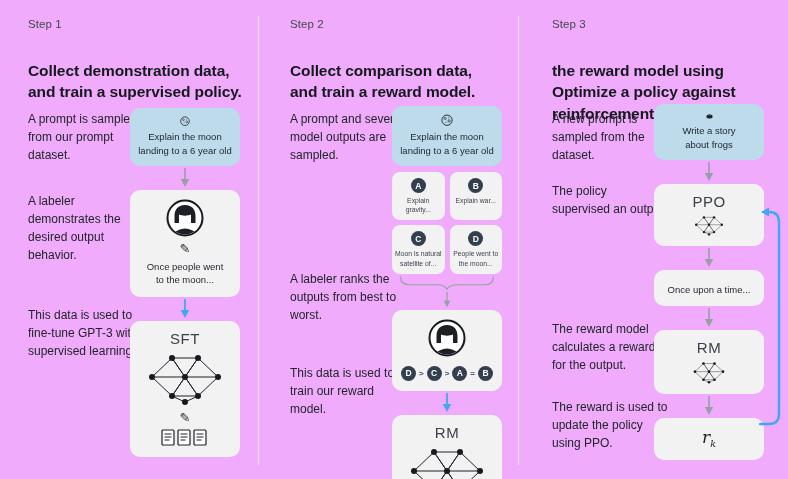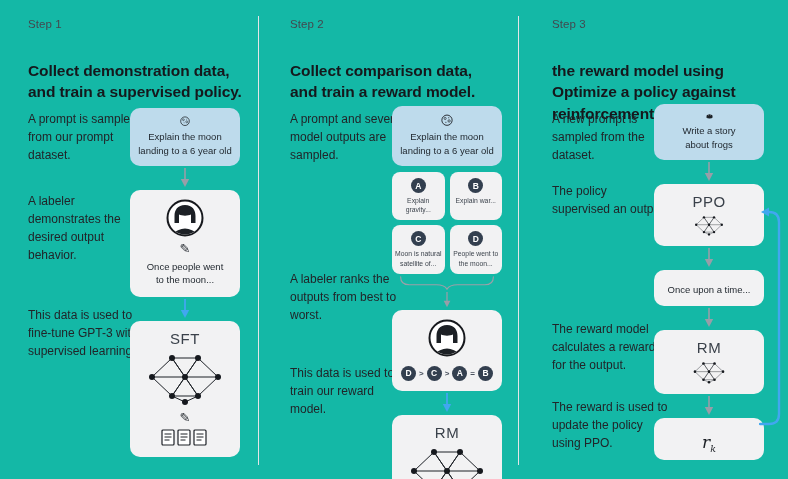--- a/index.html
+++ b/index.html
@@ -1,17 +1,17 @@
 <!DOCTYPE html>
 <html><head>
 <meta charset="utf-8">
 <style>
   html,body{margin:0;padding:0;background:#fff;}
   #canvas{
-    position:relative;width:788px;height:479px;background:#14b8a6;
+    position:relative;width:788px;height:479px;background:#f0abfc;
     font-family:"Liberation Sans","DejaVu Sans",sans-serif;overflow:hidden;
     color:#1f2327;
   }
   .divider{position:absolute;top:16px;width:1px;height:449px;background:#e4e5e8;}
   #divider-1{left:258px;}
   #divider-2{left:518px;}
 
   .col{position:absolute;top:18px;width:222px;height:455px;}
   #col-1{left:28px;}
   #col-2{left:290px;}
@@ -287,21 +287,21 @@
         </svg>
       <div class="gbox" style="height:64px">
         <div class="boxlabel">RM</div>
         <svg width="68" height="48" viewBox="0 0 76 54">
             <use href="#net"></use>
           </svg>
       </div>
       <svg class="arrow" width="12" height="20" viewBox="0 0 12 20">
           <use href="#garrow"></use>
         </svg>
-      <div class="gbox" style="height:42px;">
+      <div class="gbox" style="height:42px;justify-content:center">
         <span class="rk-wrap"><span>r</span><sub>k</sub></span>
       </div>
     </div>
 
     <svg class="loop-arrow" width="28" height="228" viewBox="0 0 28 228">
       <path d="M1 218 L10 218 Q20 218 20 208 L20 16 Q20 6 10 6 L9 6" fill="none" stroke="#41a7f0" stroke-width="2.4" stroke-linecap="round"></path>
       <polygon points="10,1.6 10,10.4 2,6" fill="#41a7f0"></polygon>
     </svg>
   </div>
 </div>

